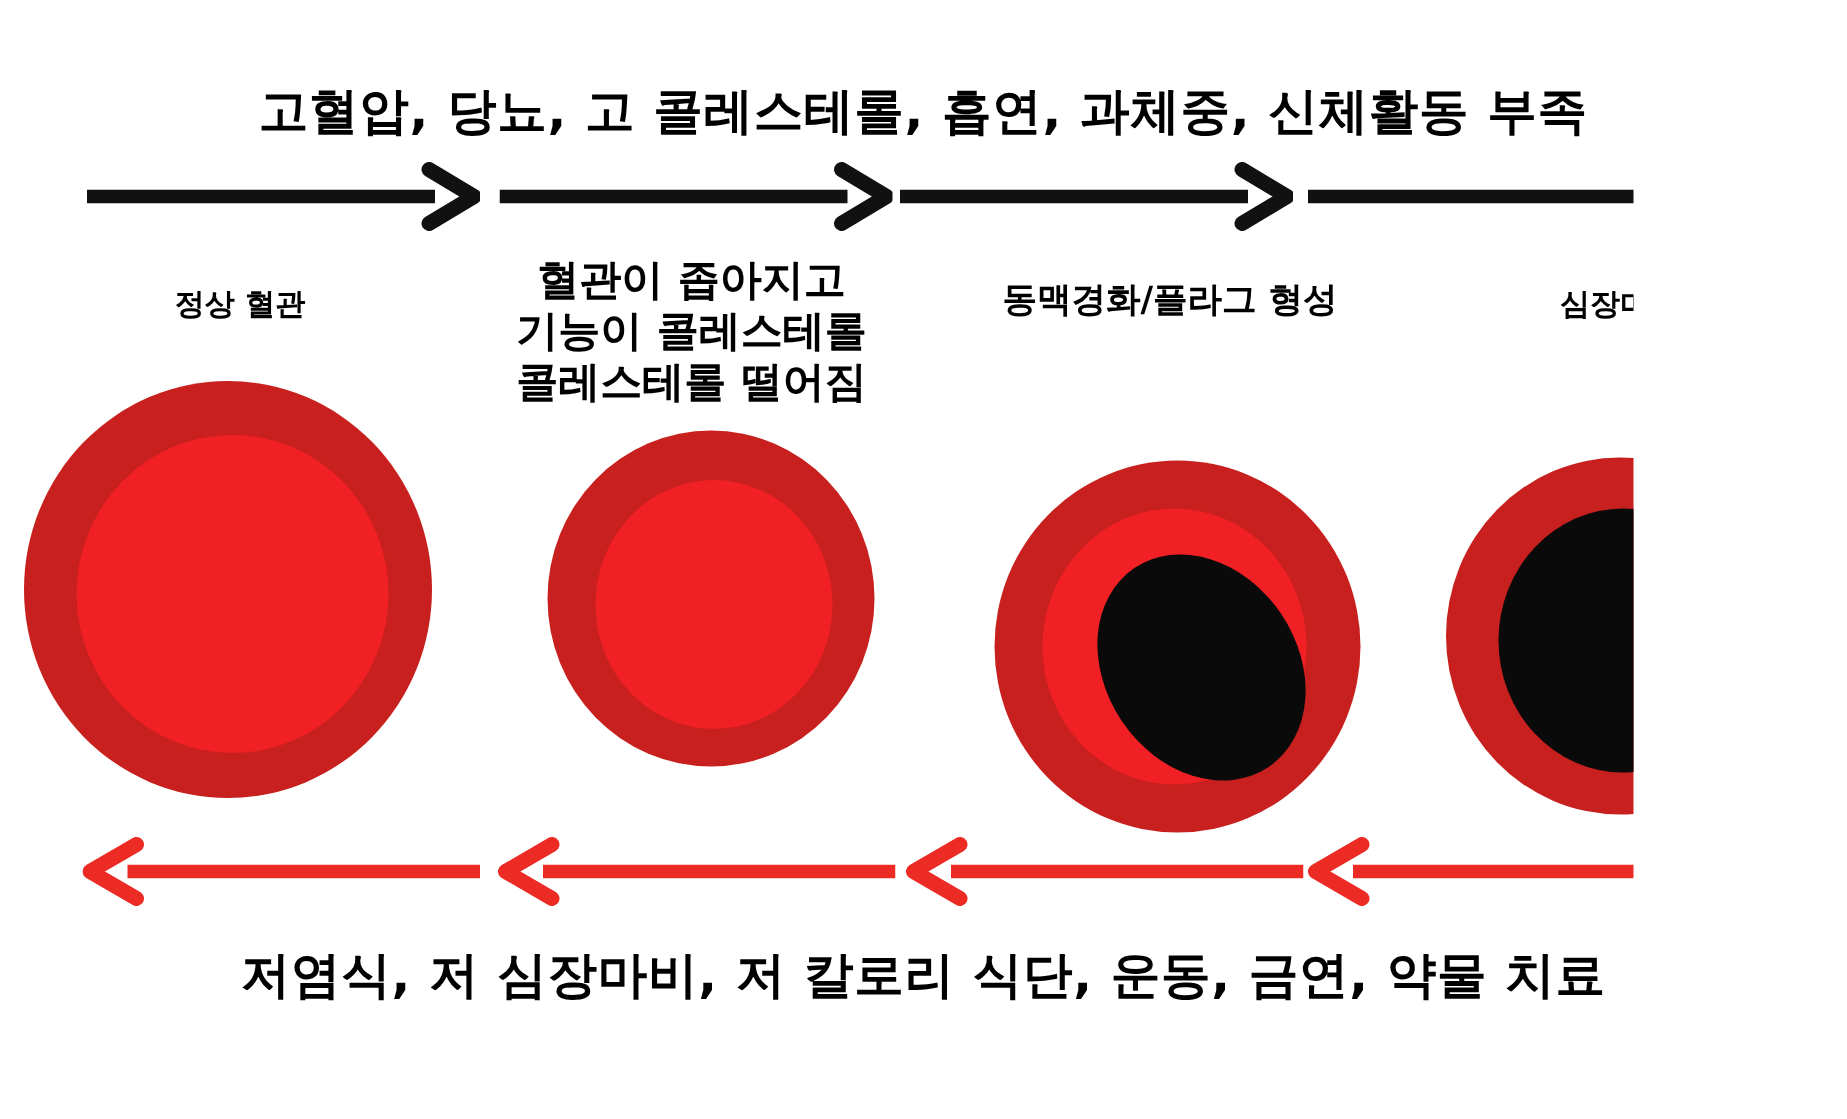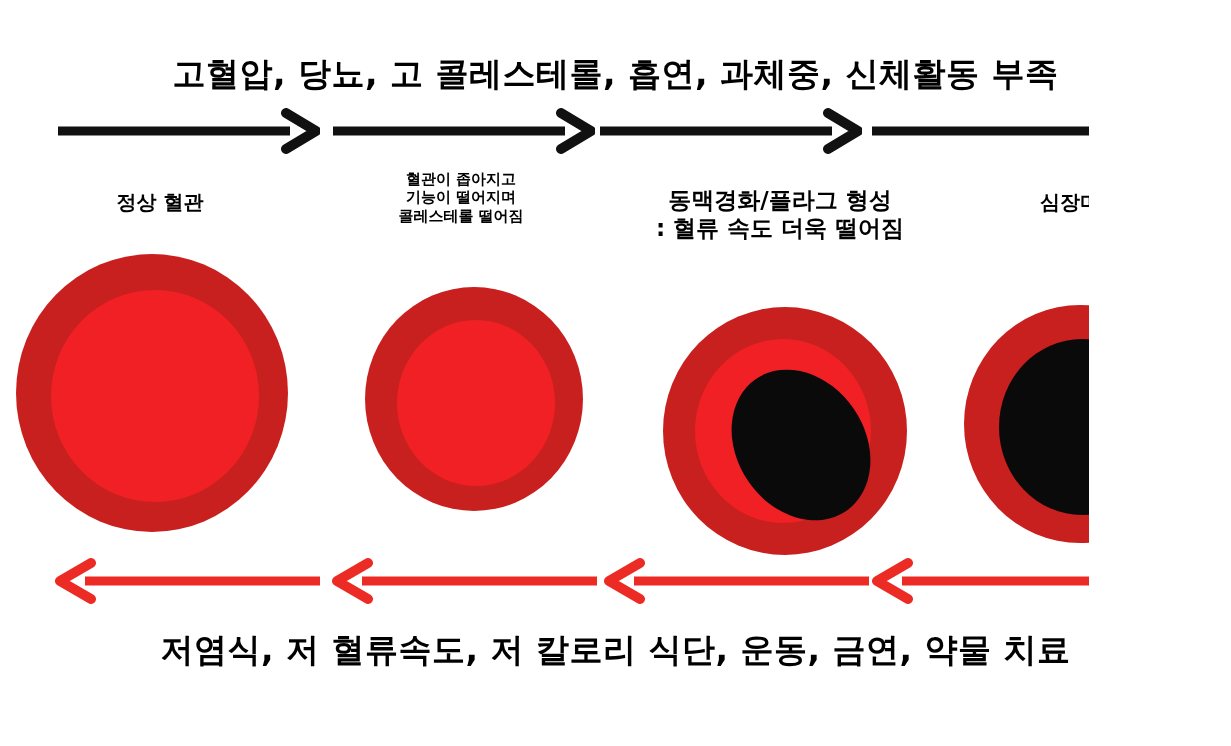--- a/index.html
+++ b/index.html
@@ -45,21 +45,21 @@
     font-weight: bold;
     color: #000000;
     line-height: 1.22;
   }
   .stage-label .line {
     display: block;
     white-space: nowrap;
   }
 
   #label-stage-1 { left: 20px;  top: 190px; width: 280px; font-size: 20px; }
-  #label-stage-2 { left: 330px; top: 170px; width: 262px; font-size: 15px; }
+  #label-stage-2 { left: 330px; top: 170px; width: 262px; font-size: 28px; }
   #label-stage-3 { left: 600px; top: 186px; width: 360px; font-size: 23px; }
   #label-stage-4 { left: 950px; top: 190px; width: 260px; font-size: 20px; }
 
   
   .arrow-row {
     position: absolute;
     left: 0;
     width: 1231px;
     height: 46px;
   }
@@ -117,27 +117,26 @@
     </div>
 
   </div>
 
   <div class="stage-label" id="label-stage-1">
     <span class="line">정상 혈관</span>
   </div>
 
   <div class="stage-label" id="label-stage-2">
     <span class="line">혈관이 좁아지고</span>
-    <span class="line">기능이 떨어지며</span>
+    <span class="line">기능이 콜레스테롤</span>
     <span class="line">콜레스테롤 떨어짐</span>
   </div>
 
   <div class="stage-label" id="label-stage-3">
     <span class="line">동맥경화/플라그 형성</span>
-    <span class="line">: 혈류 속도 더욱 떨어짐</span>
   </div>
 
   <div class="stage-label" id="label-stage-4">
     <span class="line">심장마비</span>
   </div>
 
   <div class="vessel" style="left:14px; top:252px;">
     <svg width="276" height="282" viewBox="0 0 276 282" aria-hidden="true">
       <ellipse cx="138" cy="141" rx="136" ry="139" fill="#C8201E"></ellipse>
       <ellipse cx="141" cy="144" rx="104" ry="106" fill="#F02025"></ellipse>
@@ -191,15 +190,15 @@
 
     <div class="arrow" style="left:872px; width:280px;">
       <svg width="280" height="46" viewBox="0 0 280 46" aria-hidden="true">
         <line x1="280" y1="23" x2="30" y2="23" stroke="#ED2B25" stroke-width="9"></line>
         <polyline points="36,5 5,23 36,41" fill="none" stroke="#ED2B25" stroke-width="10" stroke-linecap="round" stroke-linejoin="round"></polyline>
       </svg>
     </div>
 
   </div>
 
-  <div class="banner" id="bottom-banner">저염식,  저 혈류속도,  저 칼로리 식단,  운동,  금연,  약물 치료</div>
+  <div class="banner" id="bottom-banner">저염식,  저 심장마비,  저 칼로리 식단,  운동,  금연,  약물 치료</div>
 
 </div>
 
 </body></html>

